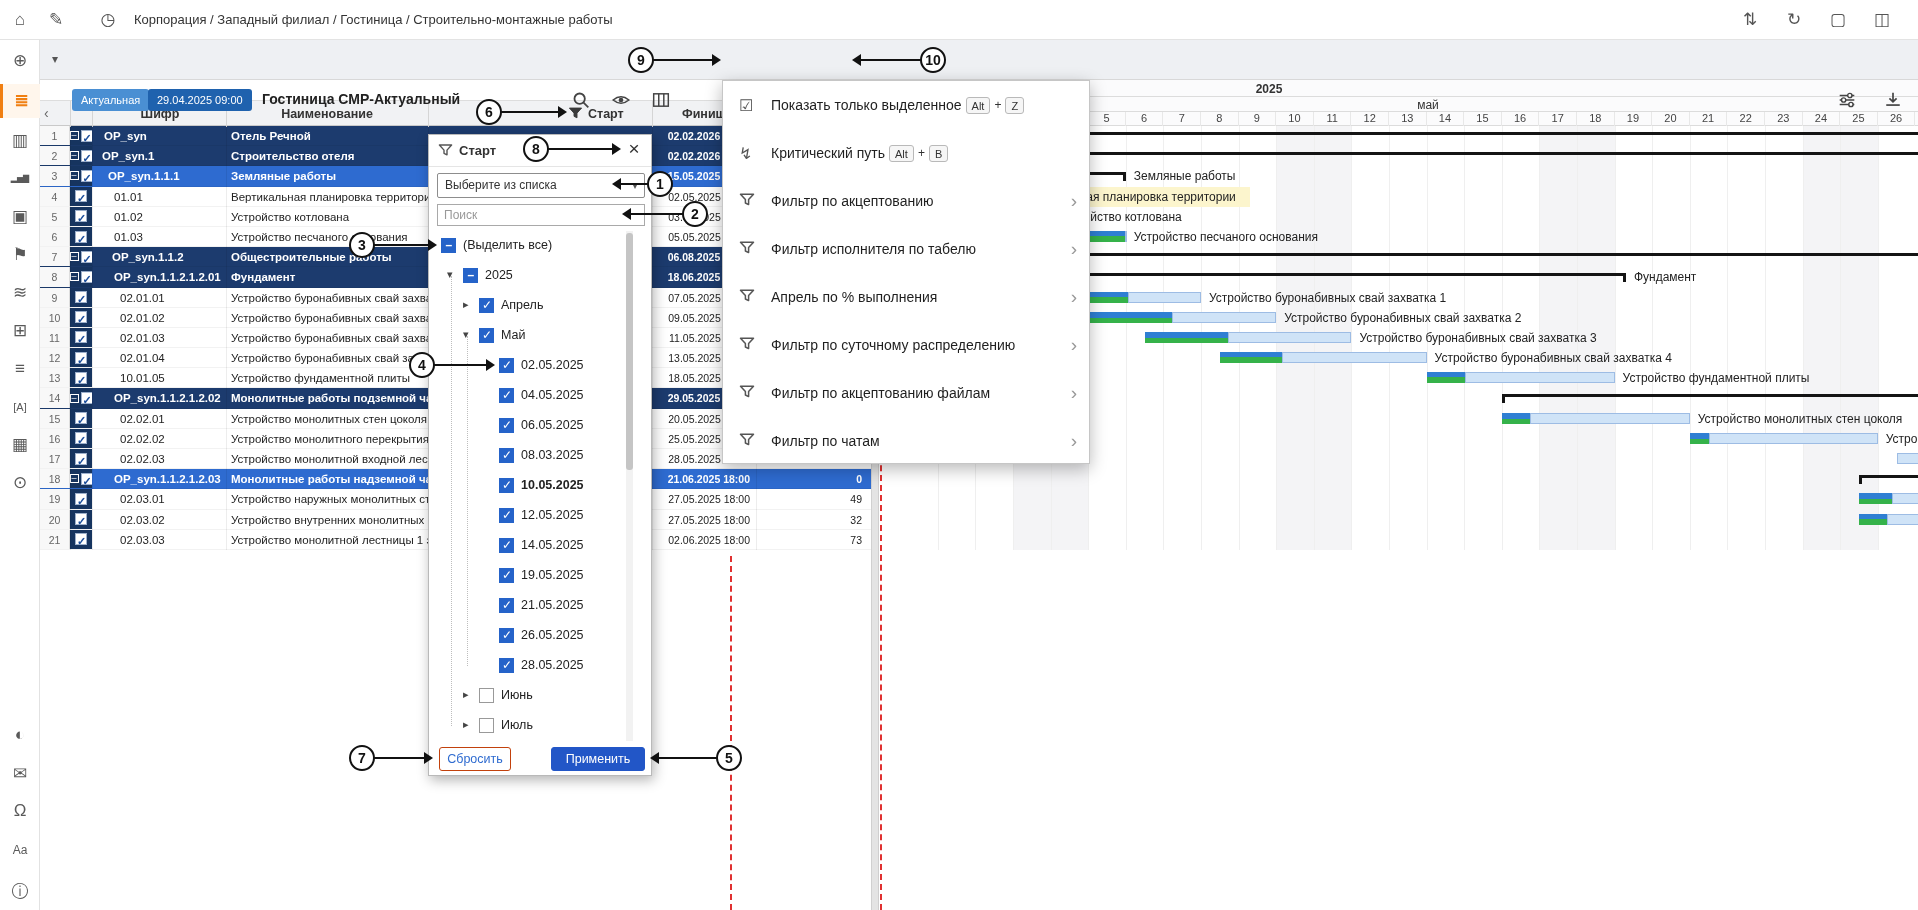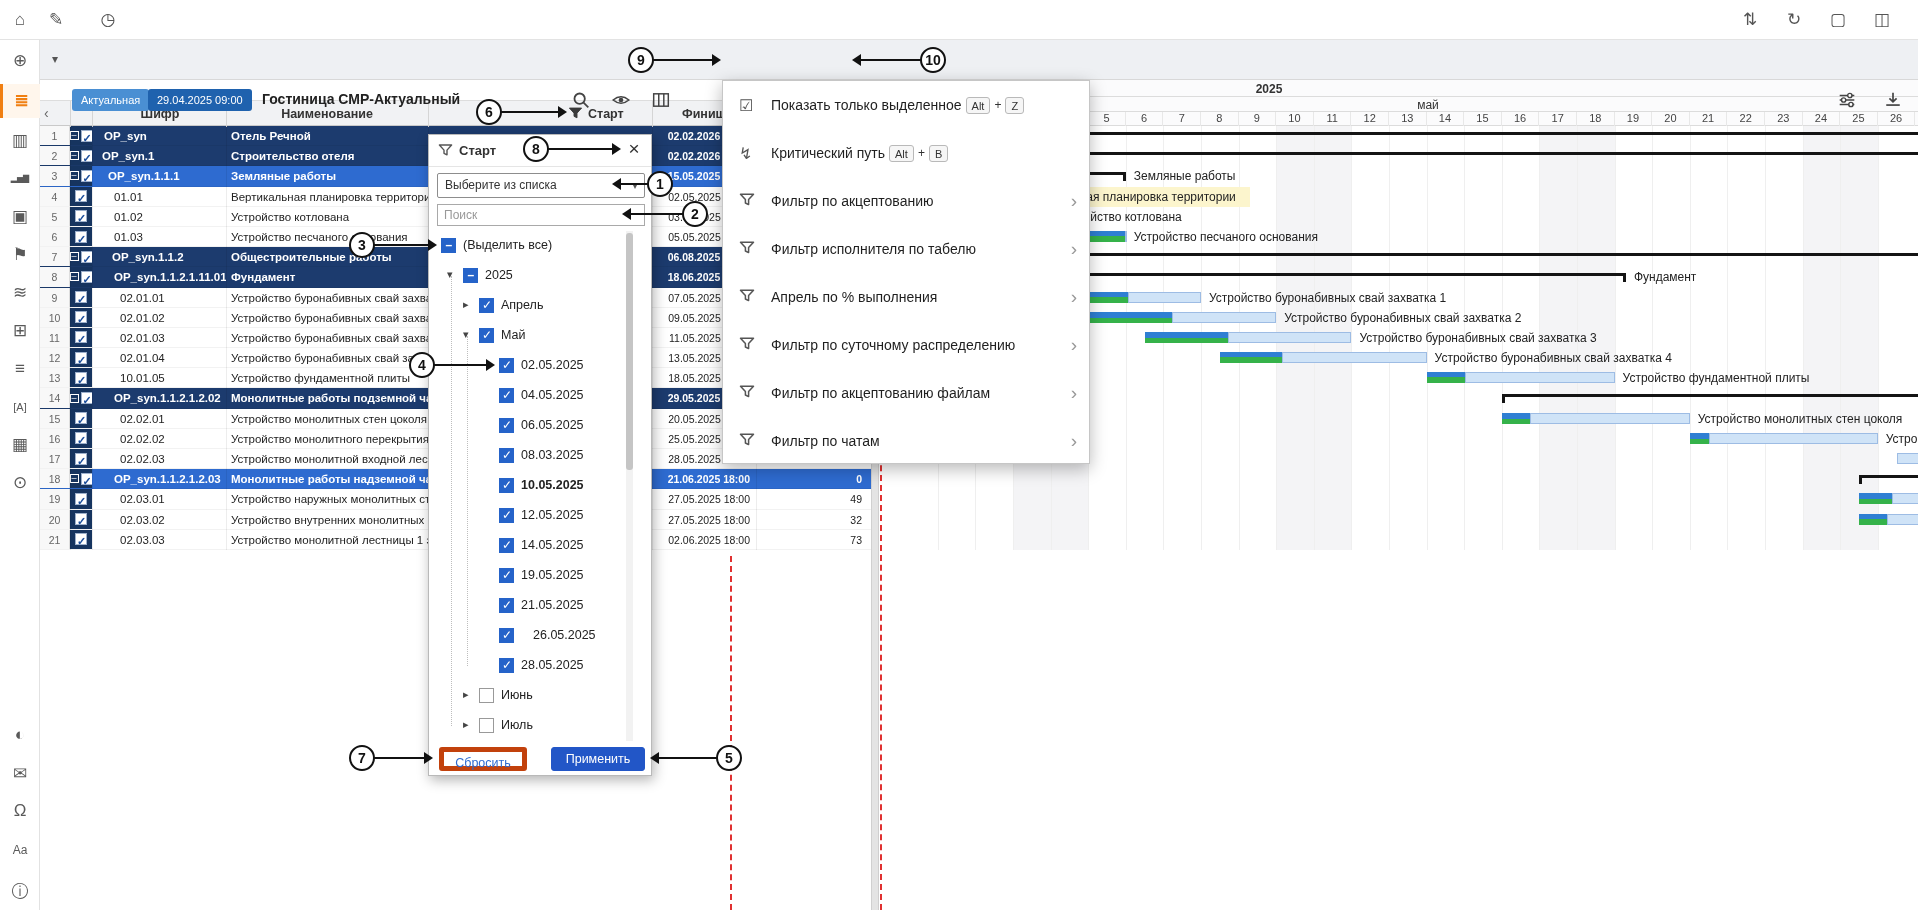--- a/index.html
+++ b/index.html
@@ -91,21 +91,21 @@
   .pcb { position:absolute; top:7px; width:15px; height:15px; border:1px solid #999; background:#fff; }
   .pcb.on { background:#2563c9; border-color:#2563c9; }
   .pcb.on::after { content:"✓"; position:absolute; left:2px; top:-1px; color:#fff; font-size:12px; }
   .pcb.part { background:#2563c9; border-color:#2563c9; }
   .pcb.part::after { content:"–"; position:absolute; left:3.5px; top:-1px; color:#fff; font-size:12px; font-weight:bold; }
   .dots { position:absolute; width:0; border-left:1px dotted #bdbdbd; }
   .strack { position:absolute; left:197px; top:96px; width:7px; height:510px; background:#f2f2f2; }
   .sthumb { position:absolute; left:197px; top:98px; width:7px; height:237px; background:#c5c5c5; border-radius:3px; }
   .pbtn { position:absolute; top:612px; height:24px; border-radius:3px; font-size:12.5px;
           text-align:center; line-height:22px; cursor:pointer; }
-  .breset { left:10px; width:88px; background:#fff; border:5px solid #c2410c; color:#2e6bd0; }
+  .breset { left:10px; width:72px; background:#fff; border:1px solid #c2410c; color:#2e6bd0; }
   .bapply { left:122px; width:94px; background:#2256c7; border:1px solid #2256c7; color:#fff; }
   
   #menu { position:absolute; left:722px; top:80px; width:368px; height:384px; background:#fff;
           border:1px solid #c6c6c6; box-shadow:0 5px 16px rgba(0,0,0,0.28); z-index:60; }
   .mitem { position:relative; height:48px; display:flex; align-items:center; padding-left:16px; }
   .mitem .mic { width:26px; height:18px; color:#555; font-size:16px; flex:none; }
   .mitem .mlb { font-size:14px; color:#1f1f1f; margin-left:6px; white-space:nowrap; }
   .kbd { display:inline-block; border:1px solid #b9b9b9; border-radius:3px; background:#f6f6f6;
          font-size:11px; color:#333; padding:0 5px; height:17px; line-height:16px; margin-left:4px; }
   .plus { font-size:12px; color:#333; margin-left:4px; }
@@ -161,20 +161,21 @@
       </symbol>
   </defs>
 </svg>
 
 <div id="app">
 
   <div class="topbar">
     <div class="tbicon" style="left:10px">⌂</div>
     <div class="tbicon" style="left:46px">✎</div>
     <div class="tbicon" style="left:98px">◷</div>
+    <div class="crumb">Корпорация / Западный филиал / Гостиница / Строительно-монтажные работы</div>
     <div class="tbicon" style="left:1740px">⇅</div>
     <div class="tbicon" style="left:1784px">↻</div>
     <div class="tbicon" style="left:1828px">▢</div>
     <div class="tbicon" style="left:1872px">◫</div>
   </div>
 
   <div class="toolbar">
     <div class="abs" style="left:12px;top:12px;color:#555;font-size:12px">▾</div>
     <div class="badge" style="left:32px;background:#4a8fd3">Актуальная</div>
     <div class="badge" style="left:108px;background:#1f62ae">29.04.2025 09:00</div>
@@ -326,21 +327,21 @@
         <div class="cell" style="position: absolute; left: 388px; width: 224px;"></div>
         <div class="cell cfin" style="position: absolute; left: 612px; width: 104px; padding-right: 6px;">06.08.2025 18:00</div>
         <div class="cell cdur" style="position: absolute; left: 716px; width: 115px; padding-right: 9px;"></div>
       </div>
       <div class="trow group" style="position: absolute; left: 40px; top: 267.33px; width: 831px; height: 20.19px;">
         <div class="cell cnum" style="position: absolute; left: 0px; width: 30px;">8</div>
         <div class="cell cgut" style="position: absolute; left: 30px; width: 22px;">
           <span class="mb">–</span>
           <span class="cb"></span>
         </div>
-        <div class="cell" style="position: absolute; left: 52px; width: 134px; padding-left: 22px;">OP_syn.1.1.2.1.11.01</div>
+        <div class="cell" style="position: absolute; left: 52px; width: 134px; padding-left: 22px;">OP_syn.1.1.2.1.2.01</div>
         <div class="cell" style="position: absolute; left: 186px; width: 202px; padding-left: 5px;">Фундамент</div>
         <div class="cell" style="position: absolute; left: 388px; width: 224px;"></div>
         <div class="cell cfin" style="position: absolute; left: 612px; width: 104px; padding-right: 6px;">18.06.2025 18:00</div>
         <div class="cell cdur" style="position: absolute; left: 716px; width: 115px; padding-right: 9px;"></div>
       </div>
       <div class="trow leaf" style="position: absolute; left: 40px; top: 287.52px; width: 831px; height: 20.19px;">
         <div class="cell cnum" style="position: absolute; left: 0px; width: 30px;">9</div>
         <div class="cell cgut" style="position: absolute; left: 30px; width: 22px;">
           <span class="cb"></span>
         </div>
@@ -701,21 +702,21 @@
         <div class="titem" style="position: absolute; left: 0px; top: 330px; width: 208px; height: 30px;">
           <div class="pcb on" style="position: absolute; left: 62px;"></div>
           <div class="lbl" style="position: absolute; left: 84px;">19.05.2025</div>
         </div>
         <div class="titem" style="position: absolute; left: 0px; top: 360px; width: 208px; height: 30px;">
           <div class="pcb on" style="position: absolute; left: 62px;"></div>
           <div class="lbl" style="position: absolute; left: 84px;">21.05.2025</div>
         </div>
         <div class="titem" style="position: absolute; left: 0px; top: 390px; width: 208px; height: 30px;">
           <div class="pcb on" style="position: absolute; left: 62px;"></div>
-          <div class="lbl" style="position: absolute; left: 96px;">26.05.2025</div>
+          <div class="lbl" style="position: absolute; left: 84px;">26.05.2025</div>
         </div>
         <div class="titem" style="position: absolute; left: 0px; top: 420px; width: 208px; height: 30px;">
           <div class="pcb on" style="position: absolute; left: 62px;"></div>
           <div class="lbl" style="position: absolute; left: 84px;">28.05.2025</div>
         </div>
         <div class="titem" style="position: absolute; left: 0px; top: 450px; width: 208px; height: 30px;">
           <div class="arr" style="position: absolute; left: 26px;">▸</div>
           <div class="pcb" style="position: absolute; left: 42px;"></div>
           <div class="lbl" style="position: absolute; left: 64px;">Июнь</div>
         </div>

